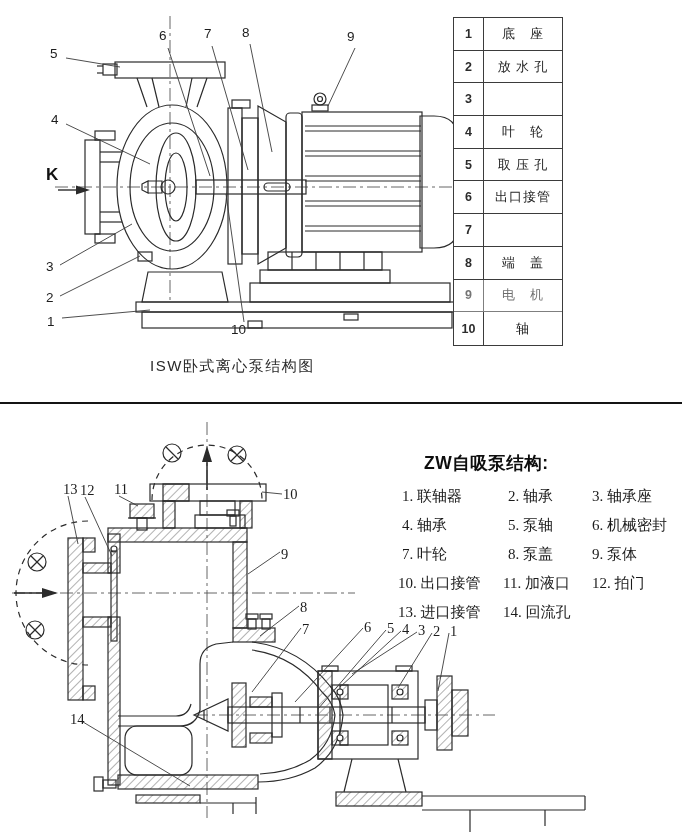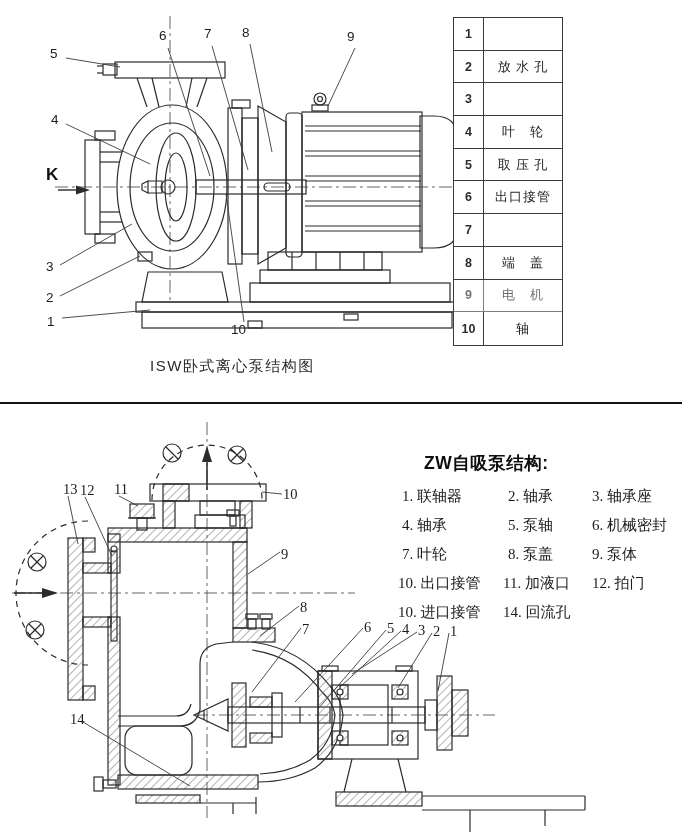--- a/index.html
+++ b/index.html
@@ -148,20 +148,21 @@
     <span class="co co-top" style="left:159px;top:29px">6</span>
     <span class="co co-top" style="left:204px;top:27px">7</span>
     <span class="co co-top" style="left:242px;top:26px">8</span>
     <span class="co co-top" style="left:347px;top:30px">9</span>
     <span class="co co-top" style="left:231px;top:323px">10</span>
     <span class="k-lab" style="left:46px;top:166px">K</span>
 
     <div class="ptable">
       <div class="prow">
           <div class="pno">1</div>
+          <div class="pname">底　座</div>
         </div>
       <div class="prow">
           <div class="pno">2</div>
           <div class="pname">放 水 孔</div>
         </div>
       <div class="prow">
           <div class="pno">3</div>
         </div>
       <div class="prow">
           <div class="pno">4</div>
@@ -403,18 +404,18 @@
       <span class="li" style="left:592px;top:487px">3. 轴承座</span>
       <span class="li" style="left:402px;top:516px">4. 轴承</span>
       <span class="li" style="left:508px;top:516px">5. 泵轴</span>
       <span class="li" style="left:592px;top:516px">6. 机械密封</span>
       <span class="li" style="left:402px;top:545px">7. 叶轮</span>
       <span class="li" style="left:508px;top:545px">8. 泵盖</span>
       <span class="li" style="left:592px;top:545px">9. 泵体</span>
       <span class="li" style="left:398px;top:574px">10. 出口接管</span>
       <span class="li" style="left:503px;top:574px">11. 加液口</span>
       <span class="li" style="left:592px;top:574px">12. 拍门</span>
-      <span class="li" style="left:398px;top:603px">10. 进口接管</span>
+      <span class="li" style="left:398px;top:603px">13. 进口接管</span>
       <span class="li" style="left:503px;top:603px">14. 回流孔</span>
     </div>
   </div>
 
 </div>
 
 </body></html>

